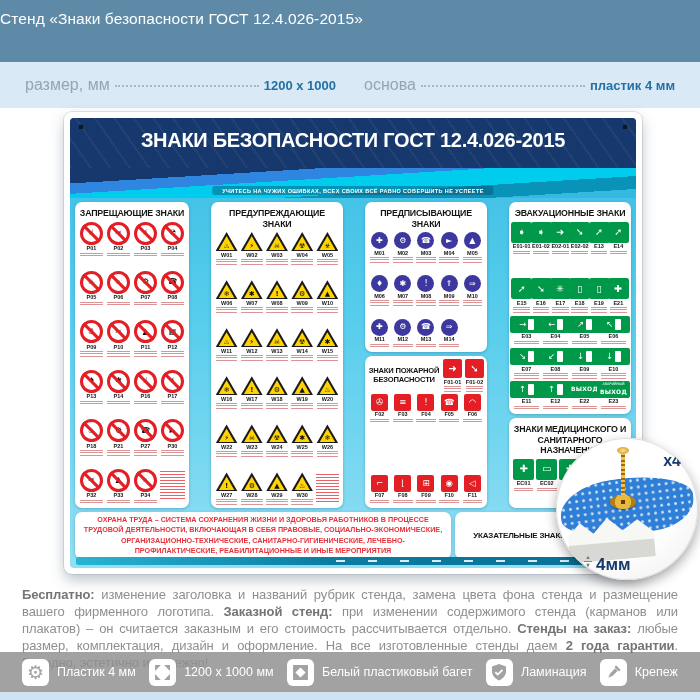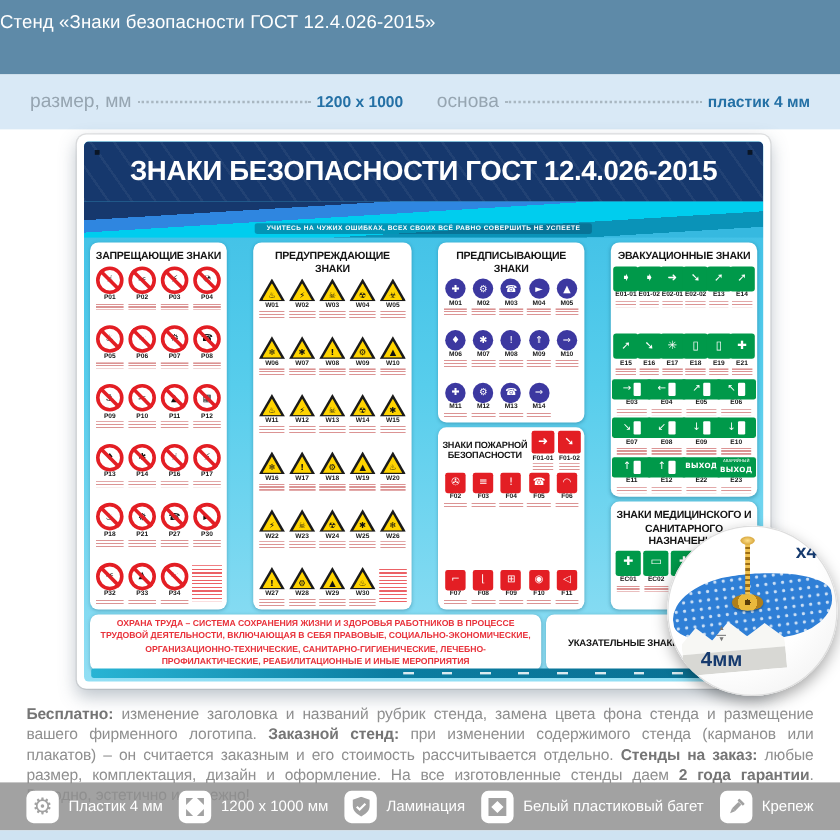--- a/index.html
+++ b/index.html
@@ -18,21 +18,21 @@
   .spec .val{color:#2470a5;font-size:13px;font-weight:600;white-space:nowrap;}
   
   .main{position:relative;height:470px;background:#fff;}
   .stand{position:absolute;left:64px;top:4px;width:578px;height:462px;background:#fff;
          border-radius:8px;padding:6px;box-sizing:border-box;
          box-shadow:0 6px 14px rgba(70,90,110,.35),0 0 0 1px #e6e6e6;}
   .stand-inner{position:relative;height:100%;border-radius:4px;overflow:hidden;
          background:linear-gradient(180deg,#38bce4 0%,#57cdec 45%,#92dff4 100%);}
   .s-head{height:50px;background:#16386d;position:relative;
          background-image:repeating-linear-gradient(55deg,rgba(255,255,255,.05) 0 2px,transparent 2px 16px);}
-  .s-title{color:#fff;font-size:23px;font-weight:800;text-align:center;padding-top:11px;letter-spacing:-.3px;}
+  .s-title{color:#fff;font-size:20px;font-weight:800;text-align:center;padding-top:11px;letter-spacing:-.3px;}
   .dot{position:absolute;width:4px;height:4px;background:#0a1626;top:7px;}
   .dot.d1{left:9px;} .dot.d2{right:9px;}
   .s-wave{height:30px;position:relative;
          background:linear-gradient(-3.5deg,#36b9e0 0 14%,#0a93b8 14% 34%,#00cdee 34% 60%,#2f86e0 60% 76%,#16386d 76% 100%);}
   .s-motto{position:absolute;left:50%;bottom:3px;transform:translateX(-50%);
          font-size:5.5px;font-weight:600;color:#fff;background:rgba(6,80,110,.45);
          padding:1.5px 10px;border-radius:2px;white-space:nowrap;letter-spacing:.4px;}
   .s-body{padding:4px 5px 0;}
   .cols{display:flex;gap:22px;height:306px;}
   .p{background:#fff;border-radius:7px;padding:3px;box-sizing:border-box;
@@ -116,22 +116,22 @@
          clip-path:polygon(0 63%,100% 63%,100% 100%,0 100%);}
   .i-washer{position:absolute;left:54px;top:57px;width:26px;height:14px;border-radius:50%;
          background:radial-gradient(circle at 50% 50%,#5a3c08 0 2.5px,#e9b93c 2.5px 8px,#b07f1a 8px);
          box-shadow:0 1px 2px rgba(0,0,0,.4);}
   .i-screw{position:absolute;left:60px;top:9px;width:14px;height:50px;}
   .i-screw::before{content:"";position:absolute;left:5px;top:6px;width:4px;height:42px;
          background:repeating-linear-gradient(180deg,#f0c14f 0 2.5px,#9c6d12 2.5px 4.5px);}
   .i-screw::after{content:"";position:absolute;left:1px;top:0;width:12px;height:7px;border-radius:50%;
          background:radial-gradient(#ffe08a,#c8901e);}
   .i-x4{position:absolute;right:17px;top:14px;font-size:16px;font-weight:800;color:#163a6e;}
-  .i-mm{position:absolute;left:28px;bottom:20px;font-size:17px;font-weight:800;color:#163a6e;
-        display:flex;gap:4px;flex-direction:column;}
+  .i-mm{position:absolute;left:28px;bottom:5px;font-size:17px;font-weight:800;color:#163a6e;
+        display:flex;gap:4px;}
   .meas{display:flex;flex-direction:column;align-items:center;font-size:6px;color:#777;line-height:.9;}
   .meas i{display:block;width:8px;height:1px;background:#888;margin:1px 0;}
   
   .desc{height:74px;box-sizing:border-box;padding:9px 22px 0;font-size:13px;line-height:1.3;
         color:#8f8f8f;text-align:justify;letter-spacing:-.1px;}
   .desc b{color:#757575;font-weight:700;}
   
   .foot{height:40px;background:#a2a2a2;display:flex;align-items:center;justify-content:space-between;
         padding:0 22px;box-sizing:border-box;}
   .badge{display:flex;align-items:center;gap:8px;}
@@ -1055,34 +1055,34 @@
       <div class="badge">
         <div class="tile">
           <svg width="17" height="17" viewBox="0 0 16 16" fill="#a2a2a2">
             <path d="M1 1h5.5L1 6.5zM15 1v5.5L9.5 1zM1 15V9.5L6.5 15zM15 15H9.5L15 9.5z"></path>
           </svg>
         </div>
         <div class="blabel">1200 x 1000 мм</div>
       </div>
       <div class="badge">
         <div class="tile">
+          <svg width="17" height="17" viewBox="0 0 16 16">
+            <path fill="#a2a2a2" fill-rule="evenodd" d="M1 1h14v14H1zM8 3.2L12.8 8 8 12.8 3.2 8z"></path>
+          </svg>
+        </div>
+        <div class="blabel">Белый пластиковый багет</div>
+      </div>
+      <div class="badge">
+        <div class="tile">
           <svg width="16" height="17" viewBox="0 0 16 17">
             <path fill="#a2a2a2" d="M8 0l7 2.5v5c0 4.5-3.5 7-7 9-3.5-2-7-4.5-7-9v-5z"></path>
             <path d="M4.3 8.2l2.4 2.4 4.8-4.8" stroke="#fff" stroke-width="1.8" fill="none"></path>
           </svg>
         </div>
         <div class="blabel">Ламинация</div>
-      </div>
-      <div class="badge">
-        <div class="tile">
-          <svg width="17" height="17" viewBox="0 0 16 16">
-            <path fill="#a2a2a2" fill-rule="evenodd" d="M1 1h14v14H1zM8 3.2L12.8 8 8 12.8 3.2 8z"></path>
-          </svg>
-        </div>
-        <div class="blabel">Белый пластиковый багет</div>
       </div>
       <div class="badge">
         <div class="tile">
           <svg width="17" height="17" viewBox="0 0 16 16" fill="#a2a2a2">
             <g transform="rotate(45 8 8)">
               <rect x="5" y="1.5" width="6" height="2.2" rx="0.6"></rect>
               <rect x="6.4" y="4" width="3.2" height="7"></rect>
               <path d="M6.4 11h3.2L8 14.8z"></path>
             </g>
           </svg>

